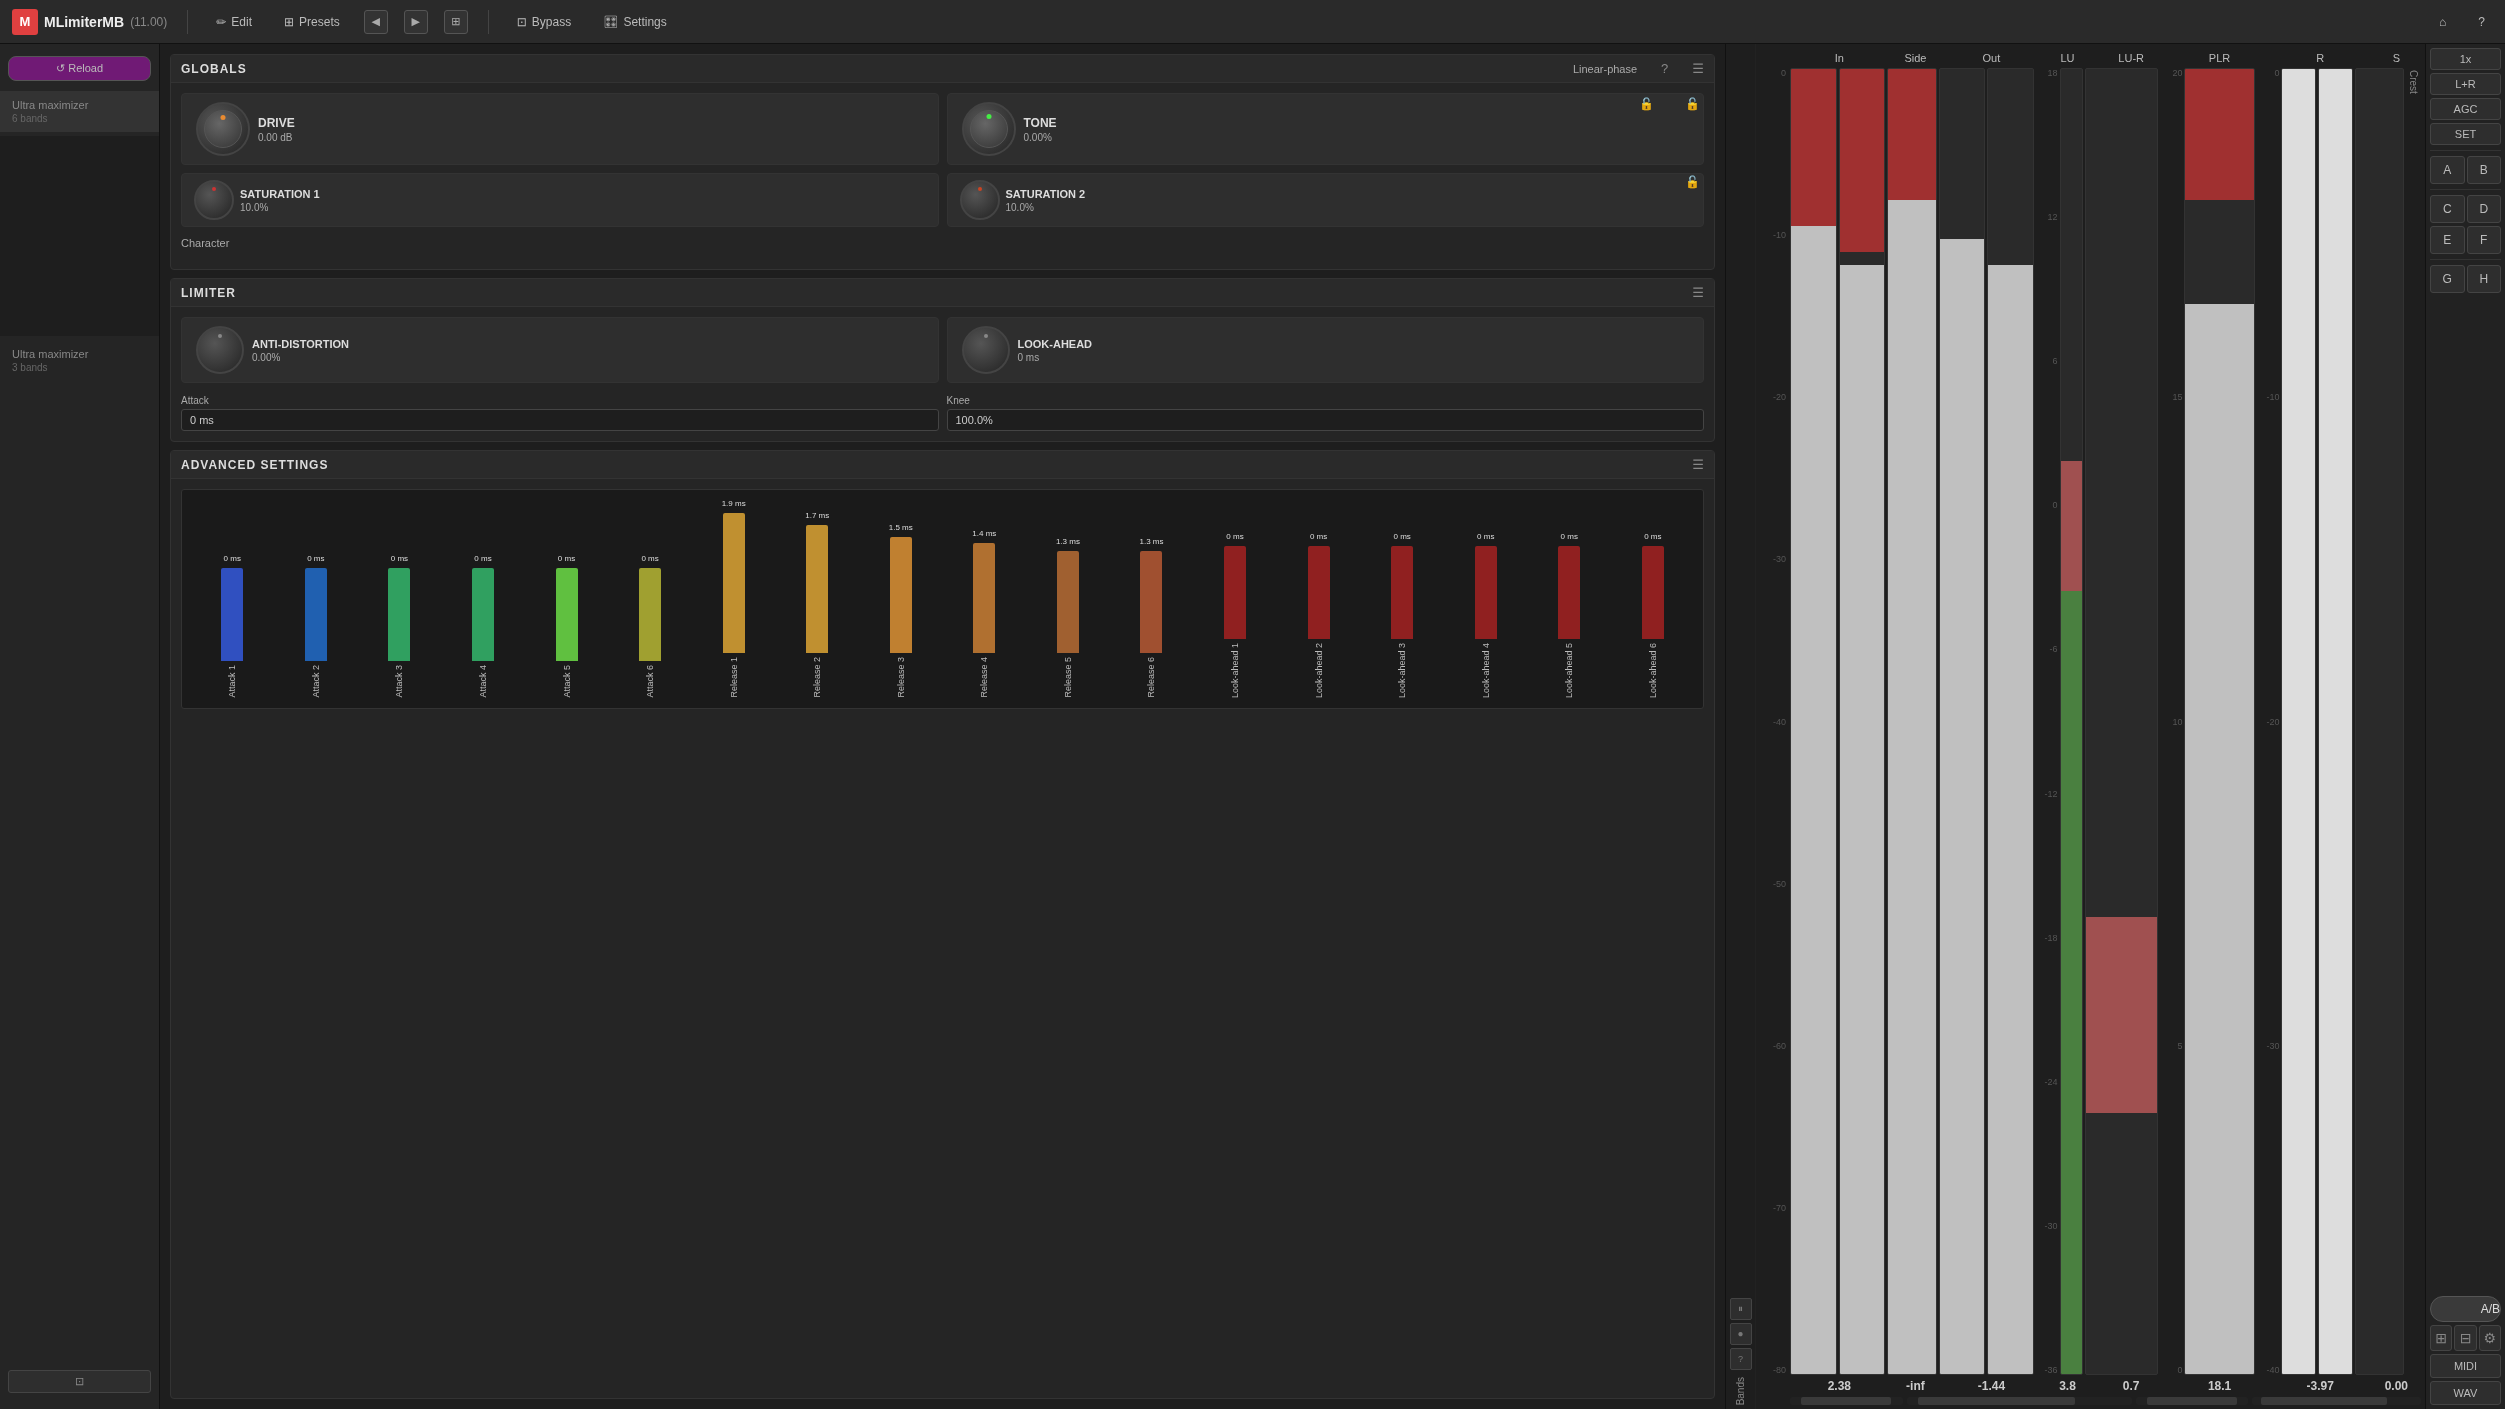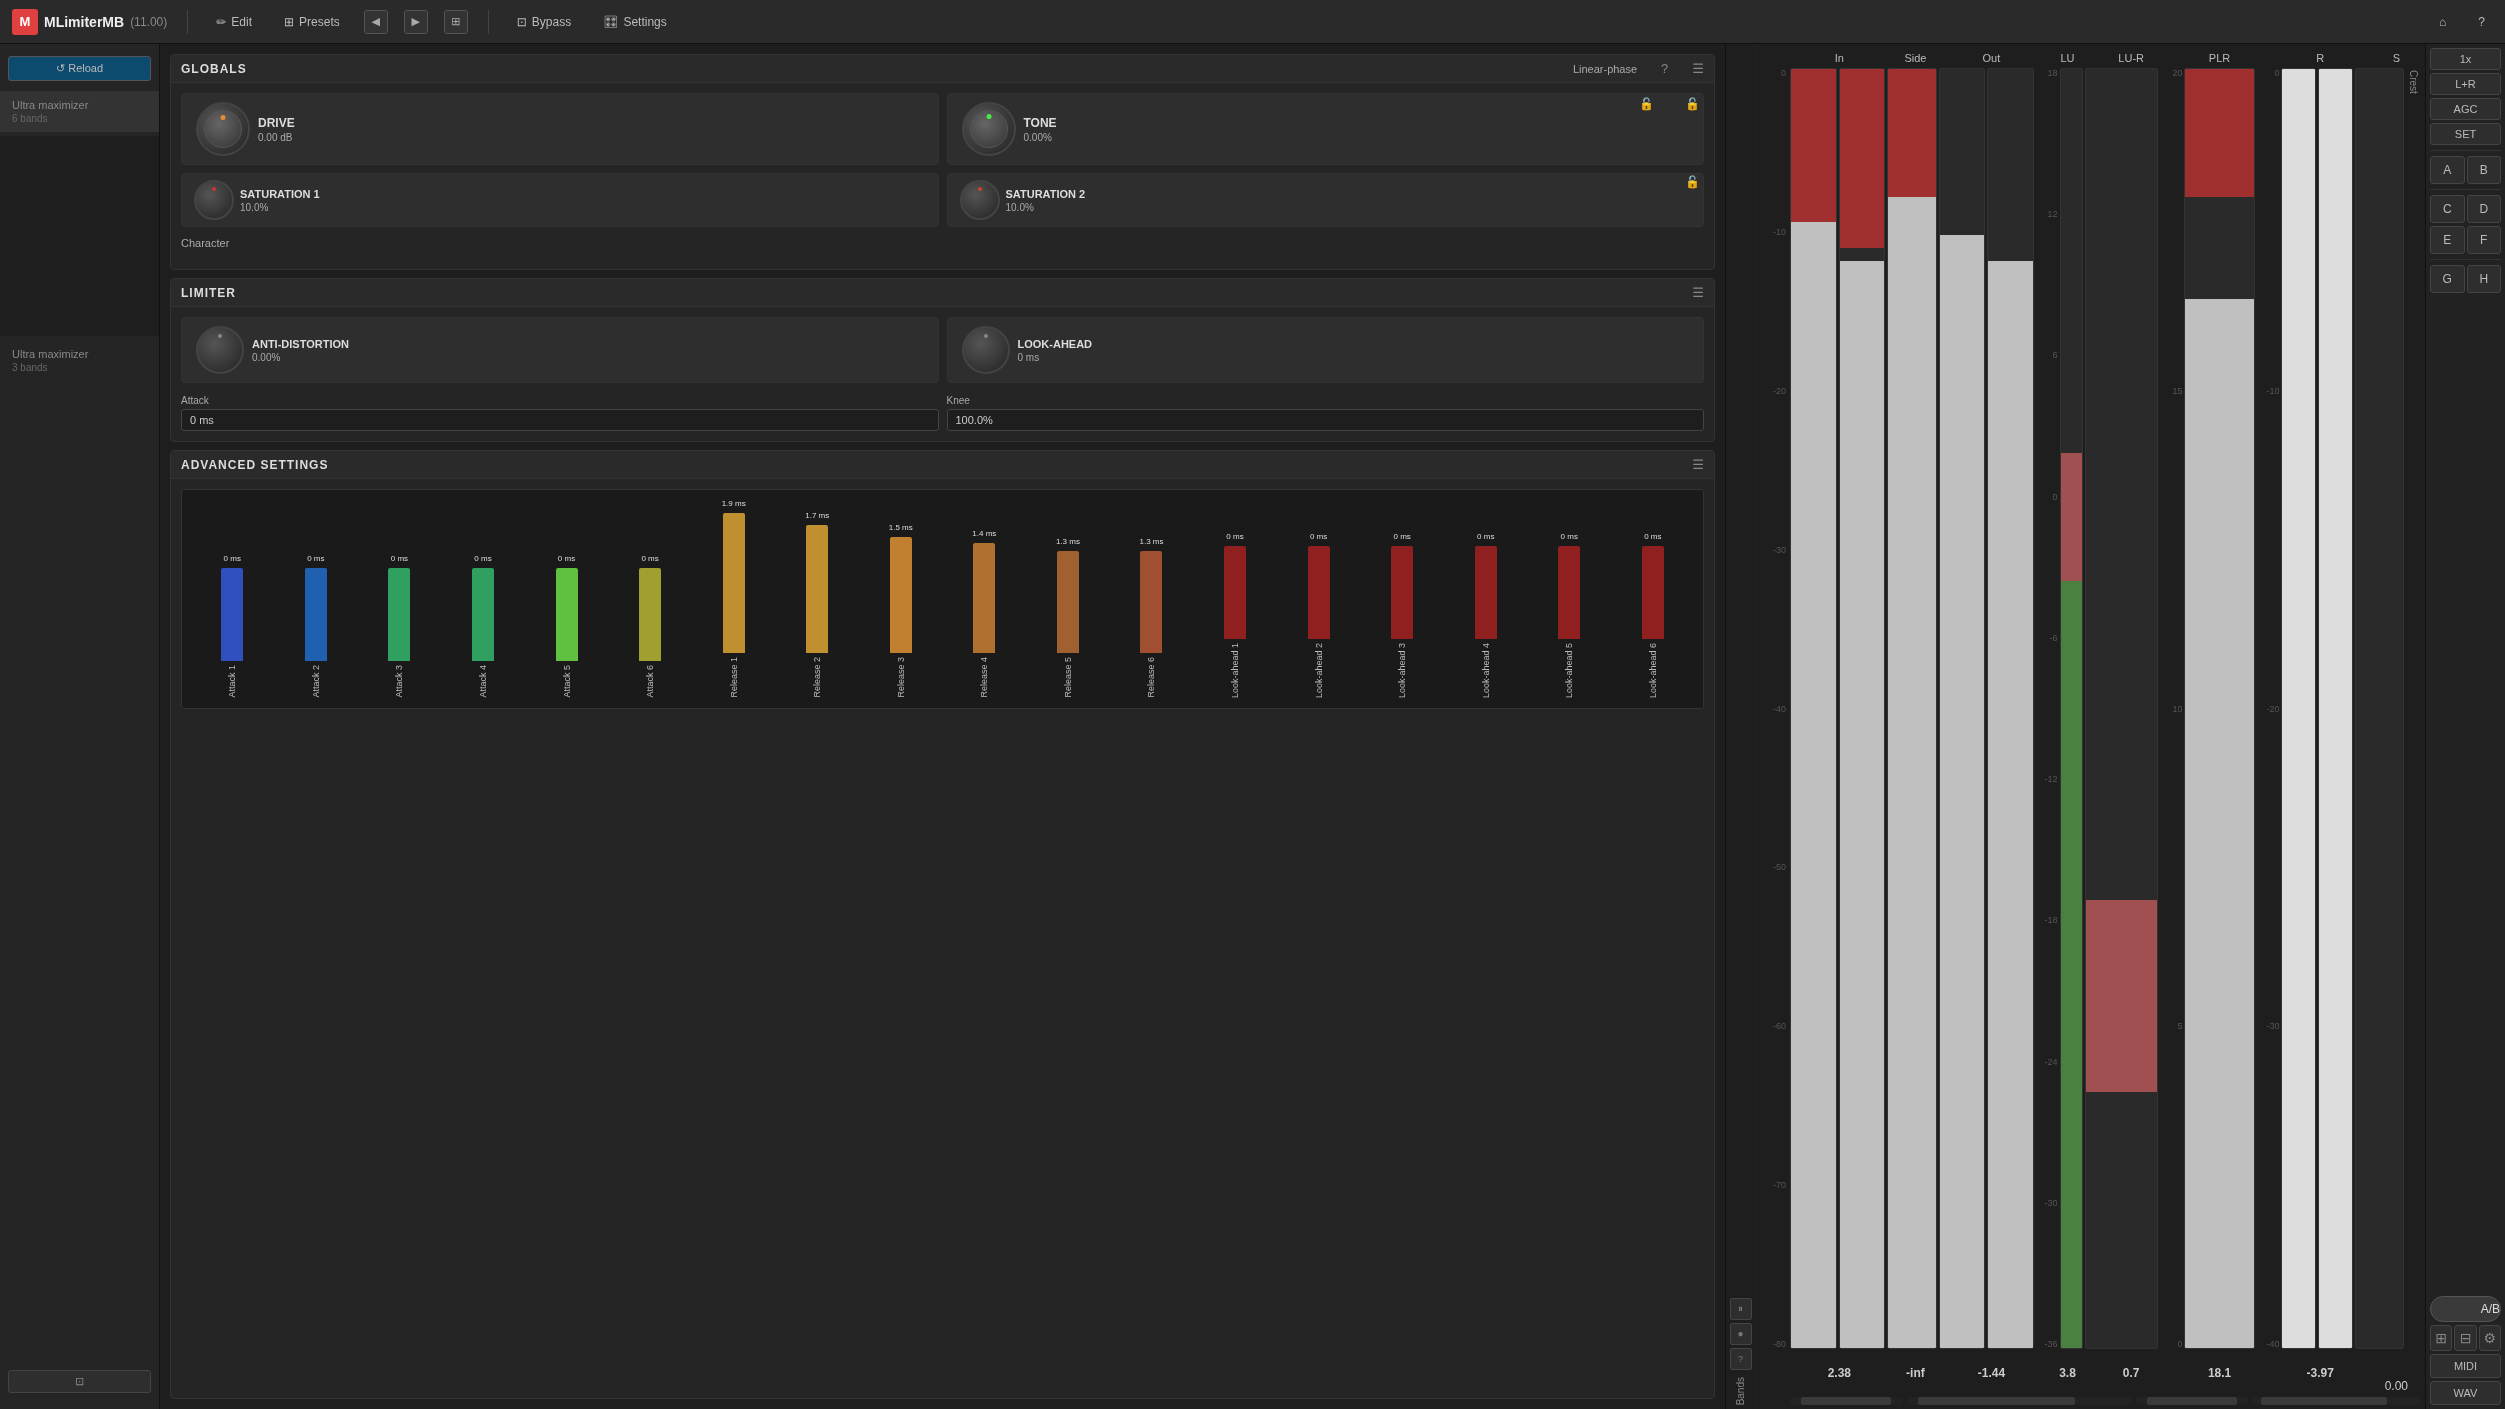--- a/index.html
+++ b/index.html
@@ -62,23 +62,23 @@
     .sidebar {
       width: 160px;
       background: #252525;
       border-right: 1px solid #111;
       display: flex;
       flex-direction: column;
       padding: 8px 0;
     }
     .sidebar-reload-btn {
       margin: 4px 8px 10px 8px;
-      background: #0c4a6e;
+      background: #701a75;
       border: 1px solid #555;
-      border-radius: 3px;
+      border-radius: 8px;
       padding: 5px 8px;
       color: #bbb;
       font-size: 11px;
       text-align: right;
       cursor: pointer;
       display: flex; align-items: center; justify-content: center; gap: 5px;
     }
     .sidebar-preset-item {
       padding: 8px 12px;
       cursor: pointer;
@@ -698,21 +698,21 @@
         </div>
 
         <div style="display:flex;align-items:center;gap:2px;margin-top:4px;padding-left:30px;">
           <div style="flex:2;text-align:center;font-size:12px;color:#ccc;font-weight:bold;">2.38</div>
           <div style="flex:1;text-align:center;font-size:12px;color:#ccc;font-weight:bold;">-inf</div>
           <div style="flex:2;text-align:center;font-size:12px;color:#ccc;font-weight:bold;">-1.44</div>
           <div style="flex:1;text-align:center;font-size:12px;color:#ccc;font-weight:bold;">3.8</div>
           <div style="flex:1.5;text-align:center;font-size:12px;color:#ccc;font-weight:bold;">0.7</div>
           <div style="flex:2;text-align:center;font-size:12px;color:#ccc;font-weight:bold;">18.1</div>
           <div style="flex:2;text-align:center;font-size:12px;color:#ccc;font-weight:bold;">-3.97</div>
-          <div style="flex:1;text-align:center;font-size:12px;color:#ccc;font-weight:normal;margin-top:26px;">0.00</div>
+          <div style="flex:1;text-align:center;font-size:12px;color:#ccc;font-weight:bold;">0.00</div>
         </div>
 
         <div style="display:flex;gap:4px;margin-top:4px;padding-left:30px;">
           <div style="flex:2;height:8px;background:#222;border-radius:2px;position:relative;">
             <div style="position:absolute;left:10%;width:80%;height:100%;background:#3a3a3a;border-radius:2px;"></div>
           </div>
           <div style="flex:4;height:8px;background:#222;border-radius:2px;position:relative;">
             <div style="position:absolute;left:5%;width:70%;height:100%;background:#3a3a3a;border-radius:2px;"></div>
           </div>
           <div style="flex:2;height:8px;background:#222;border-radius:2px;position:relative;">

